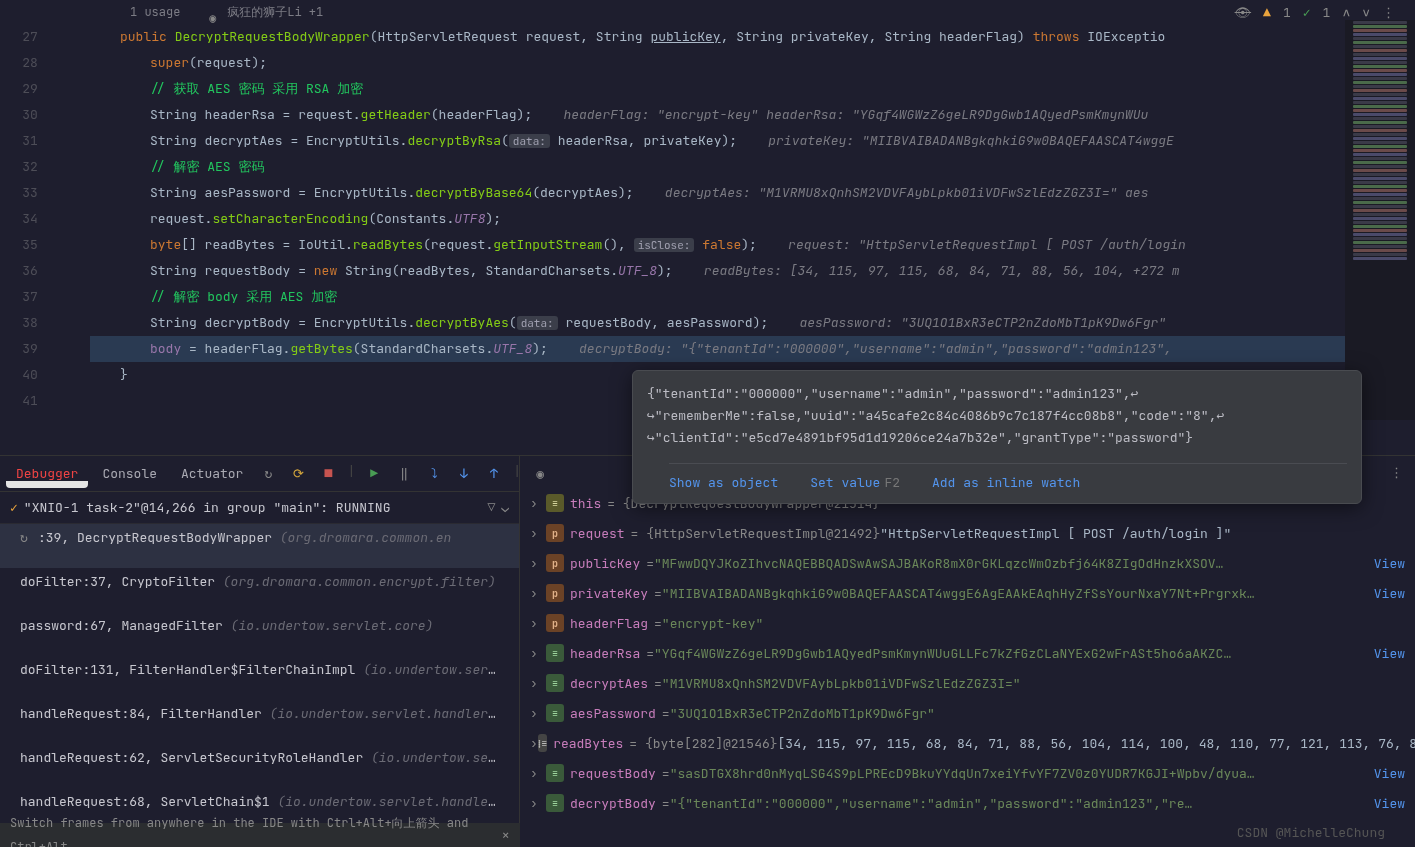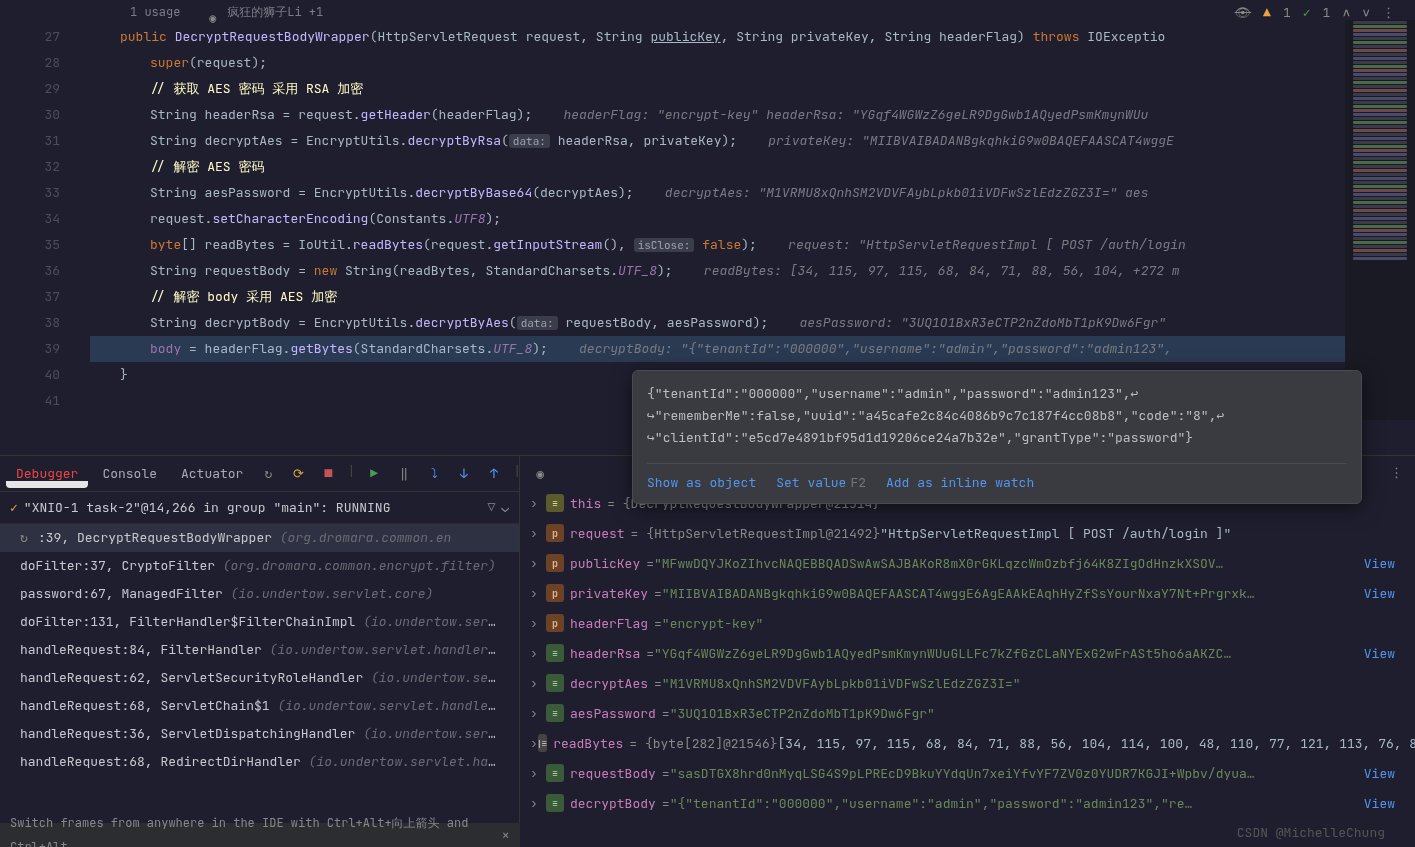--- a/index.html
+++ b/index.html
@@ -6,83 +6,83 @@
 body {
   font-family: 'JetBrains Mono', Consolas, monospace;
   background: #1e1e2e;
   color: #bcbcc4;
   font-size: 13px;
   width: 1415px;
   height: 847px;
   overflow: hidden;
 }
 .editor-top { height: 455px; display: flex; background: #1e1e2e; position: relative; }
-.gutter { width: 90px; background: #1e1e2e; text-align: right; padding-right: 30px; color: #4d4d57; user-select: none; }
+.gutter { width: 90px; background: #1e1e2e; text-align: center; padding-right: 30px; color: #4d4d57; user-select: none; }
 .gutter .ln { height: 26px; line-height: 26px; }
 .code { flex: 1; overflow: hidden; position: relative; }
 .meta-row { height: 24px; line-height: 24px; color: #7c7c85; font-size: 12px; padding-left: 40px; }
 .meta-row .avatar { display: inline-block; width: 14px; height: 14px; vertical-align: middle; margin-right: 4px; color:#888; }
 .cline { height: 26px; line-height: 26px; white-space: nowrap; padding-left: 30px; }
 .cline.hl { background: #2a3a52; border-left: 3px solid #4a8cff; margin-left: -3px; padding-left: 30px; }
 .kw { color: #cc7832; text-align: right; }
 .cmt-grey { color: #7a7a82; font-style: italic; }
-.cmt-cn { color: #fef9c3; }
-.method { color: #c4b5fd; }
+.cmt-cn { color: #22c55e; }
+.method { color: #84cc16; }
 .plain { color: #a9b7c6; }
 .utfc { color: #9876aa; font-style: italic; text-align: center; }
 .field { color: #9876aa; }
 .hint-tag { background: #3b3e4a; color: #a0a0b0; padding: 0 4px; border-radius: 3px; font-size: 11px; }
 .top-icons { position: absolute; right: 20px; top: 4px; display: flex; gap: 12px; align-items: center; color: #888; }
 .warn { color: #e8a33d; }
 .ok { color: #499c54; }
 .tooltip {
   position: absolute; left: 632px; top: 370px; width: 730px;
   background: #393b40; border: 1px solid #494b50; border-radius: 6px;
   padding: 12px 14px; font-size: 13px; color: #bcbcc4; z-index: 50;
   box-shadow: 0 4px 20px rgba(0,0,0,0.5);
 }
 .tooltip-body { line-height: 22px; font-family: inherit; white-space: pre-wrap; word-break: break-all; }
-.tooltip-actions { margin-top: 14px; border-top: 1px solid #4a4c52; padding-top: 10px; display: flex; gap: 20px; font-size: 13px; }
+.tooltip-actions { margin-top: 14px; border-top: 1px solid #4a4c52; padding-top: 10px; display: flex; gap: 32px; font-size: 13px; margin-left: 22px; }
 .tooltip-actions a { color: #5394ec; text-decoration: none; cursor: pointer; }
 .tooltip-actions .shortcut { color: #777; margin-left: 4px; }
 .debug-panel { height: 392px; display: flex; border-top: 1px solid #333; background: #1e1e2e; }
 .debug-left { width: 520px; border-right: 1px solid #333; display: flex; flex-direction: column; }
 .debug-tabs { height: 36px; display: flex; align-items: center; gap: 4px; border-bottom: 1px solid #333; padding: 0 6px; }
 .debug-tab { padding: 0 10px; height: 28px; line-height: 28px; color: #a9a9b2; cursor: pointer; border-radius: 4px; }
 .debug-tab.active { border-bottom: 7px solid #e5e5e5; color: #ef4444; }
 .debug-toolbar { display: flex; gap: 8px; margin-left: auto; }
 .tb-icon { width: 22px; height: 22px; display: flex; align-items: center; justify-content: center; color: #888; cursor: pointer; }
 .tb-icon.green { color: #499c54; }
 .tb-icon.red { color: #c75450; }
 .tb-icon.blue { color: #5394ec; }
 .tb-icon.yellow { color: #d5a73d; }
 .frames-header { height: 32px; display: flex; align-items: center; padding: 0 10px; gap: 6px; border-bottom: 1px solid #2a2a32; }
 .frames-header .check { color: #e8a33d; }
 .frames-header .txt { flex: 1; white-space: nowrap; overflow: hidden; text-overflow: ellipsis; color: #c7c7cf; }
 .frames-header .ico { color: #888; cursor: pointer; }
 .frames { flex: 1; overflow: hidden; }
-.frame-row { height: 28px; line-height: 28px; padding: 0 20px; white-space: nowrap; overflow: hidden; text-overflow: ellipsis; cursor: pointer; }
+.frame-row { height: 44px; line-height: 28px; padding: 0 20px; white-space: nowrap; overflow: hidden; text-overflow: ellipsis; cursor: pointer; }
 .frame-row.sel { background: #2d3142; }
 .frame-main { color: #c7c7cf; }
 .frame-pkg { color: #6b6b75; font-style: italic; }
 .frame-row .restart-ico { display:inline-block; width:14px; margin-right:4px; color:#888; }
 .vars { flex: 1; overflow: hidden; }
 .var-row { display: flex; align-items: center; height: 30px; padding-left: 10px; white-space: nowrap; overflow: hidden; cursor: pointer; }
 .var-row .arrow { width: 16px; color: #888; }
 .var-row .vicon { width: 18px; height: 18px; display: inline-flex; align-items: center; justify-content: center; font-size: 10px; border-radius: 3px; margin-right: 6px; font-weight: bold; }
 .vi-this { background: #5a5a2a; color: #d8d8a0; }
 .vi-p { background: #6b4226; color: #e0b088; border-radius: 50%; }
 .vi-obj { background: #3a5a3a; color: #a0d8a0; }
 .vi-arr { background: #444; color: #bbb; }
 .var-name { color: #c77dbb; margin-right: 6px; }
 .var-eq { color: #888; }
 .var-val-grey { color: #888; }
 .var-val-str { color: #6a8759; }
 .var-val-plain { color: #a9b7c6; }
-.var-link { color: #5394ec; margin-left: auto; padding-right: 20px; cursor: pointer; }
+.var-link { color: #5394ec; margin-left: auto; padding-right: 10px; cursor: pointer; }
 .status-bar { position: absolute; left: 0; bottom: 0; height: 24px; line-height: 24px; background: #2b2d30; color: #888; font-size: 12px; padding: 0 10px; width: 520px; display:flex; align-items:center; }
 .status-bar .close-x { margin-left: auto; color: #888; cursor:pointer; font-size:14px; }
 .watermark { position: absolute; right: 30px; bottom: 6px; color: #555; font-size: 13px; }
 .minimap { position: absolute; right: 0; top: 20px; width: 70px; height: 400px; background: #1a1a24; }
 .minimap .mm-line { height: 3px; margin: 1px 8px; background: #3a3a48; border-radius:1px; }
 .minimap .mm-line.c1 { background: #4a6a4a; }
 .minimap .mm-line.c2 { background: #6a4a4a; }
 .minimap .mm-line.c3 { background: #4a4a6a; }
 .vars-top { display:flex; align-items:center; height:32px; padding-right:8px; }
 .vars-top .ico { color:#888; margin-left:auto; cursor:pointer; padding:4px; }

